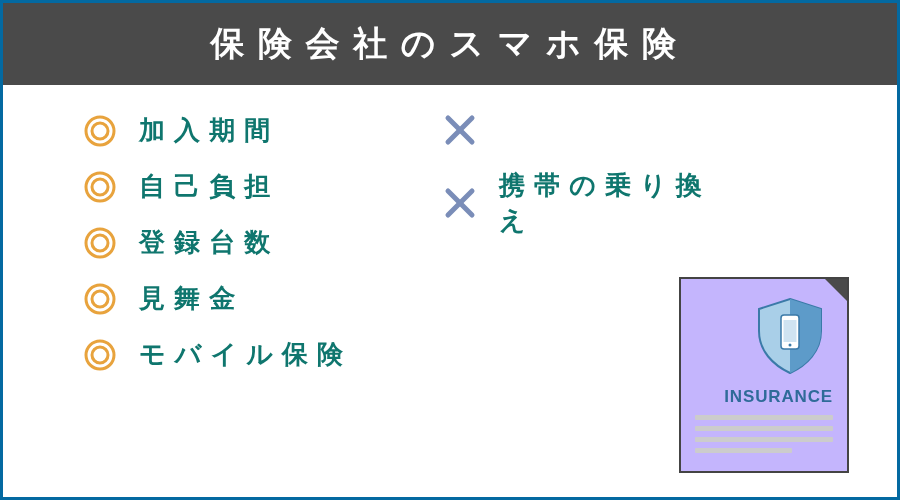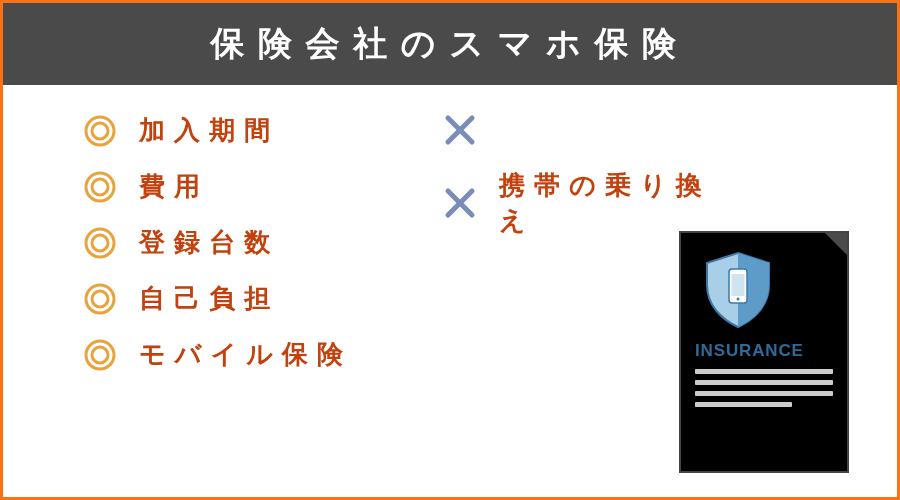--- a/index.html
+++ b/index.html
@@ -5,21 +5,21 @@
     * { margin: 0; padding: 0; box-sizing: border-box; }
     body {
       font-family: "Hiragino Kaku Gothic ProN", "メイリオ", Meiryo, sans-serif;
       width: 900px;
       height: 500px;
       background: #fff;
     }
     .container {
       width: 900px;
       height: 500px;
-      border: 3px solid #f97316;
+      border: 3px solid #0369a1;
       display: flex;
       flex-direction: column;
     }
     .header {
       background: #4a4a4a;
       color: #fff;
       text-align: center;
       padding: 18px 0;
       font-size: 34px;
       font-weight: bold;
@@ -39,21 +39,21 @@
     .col-left { flex: 0 0 360px; }
     .col-right { flex: 0 0 300px; }
     .item {
       display: flex;
       align-items: center;
       gap: 22px;
     }
     .item-label {
       font-size: 26px;
       font-weight: bold;
-      color: #c2410c;
+      color: #0f766e;
       letter-spacing: 0.35em;
     }
     .circle-icon {
       width: 34px;
       height: 34px;
       flex-shrink: 0;
     }
     .cross-icon {
       width: 34px;
       height: 34px;
@@ -75,26 +75,26 @@
       color: #3b7aa8;
       font-size: 16px;
       font-weight: bold;
       align-self: flex-end;
     }
     .mobile-hoken-icon {
       display: inline-flex;
     }
     .doc-card {
       width: 170px;
-      height: 242px;
+      height: 196px;
       border: 2px solid #444;
-      background: #000000;
-      display: flex;
-      flex-direction: column;
-      align-items: flex-start;
+      background: #c4b5fd;
+      display: flex;
+      flex-direction: column;
+      align-items: flex-end;
       padding: 14px 14px 10px 14px;
       gap: 6px;
       position: relative;
     }
     .doc-corner {
       position: absolute;
       top: 0;
       right: 0;
       width: 0;
       height: 0;
@@ -150,39 +150,39 @@
         </span>
         <span class="item-label">加入期間</span>
       </div>
       <div class="item">
         <span class="circle-icon">
           <svg viewBox="0 0 34 34">
               <circle cx="17" cy="17" r="14" fill="none" stroke="#e8a33d" stroke-width="3"></circle>
               <circle cx="17" cy="17" r="8" fill="none" stroke="#e8a33d" stroke-width="3"></circle>
             </svg>
         </span>
-        <span class="item-label">費用</span>
+        <span class="item-label">自己負担</span>
       </div>
       <div class="item">
         <span class="circle-icon">
           <svg viewBox="0 0 34 34">
               <circle cx="17" cy="17" r="14" fill="none" stroke="#e8a33d" stroke-width="3"></circle>
               <circle cx="17" cy="17" r="8" fill="none" stroke="#e8a33d" stroke-width="3"></circle>
             </svg>
         </span>
         <span class="item-label">登録台数</span>
       </div>
       <div class="item">
         <span class="circle-icon">
           <svg viewBox="0 0 34 34">
               <circle cx="17" cy="17" r="14" fill="none" stroke="#e8a33d" stroke-width="3"></circle>
               <circle cx="17" cy="17" r="8" fill="none" stroke="#e8a33d" stroke-width="3"></circle>
             </svg>
         </span>
-        <span class="item-label">自己負担</span>
+        <span class="item-label">見舞金</span>
       </div>
       <div class="item">
         <span class="circle-icon">
           <svg viewBox="0 0 34 34">
               <circle cx="17" cy="17" r="14" fill="none" stroke="#e8a33d" stroke-width="3"></circle>
               <circle cx="17" cy="17" r="8" fill="none" stroke="#e8a33d" stroke-width="3"></circle>
             </svg>
         </span>
         <span class="item-label">モバイル保険</span>
       </div>

